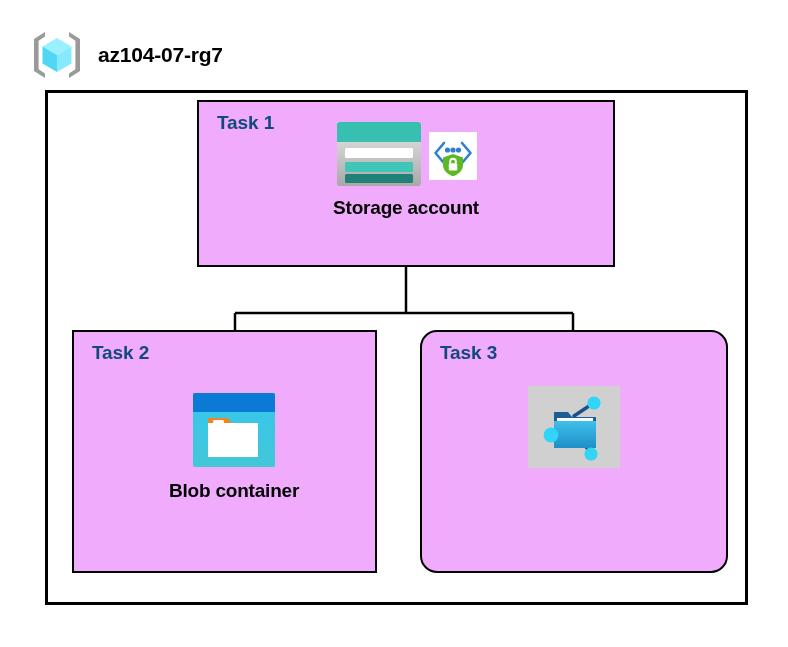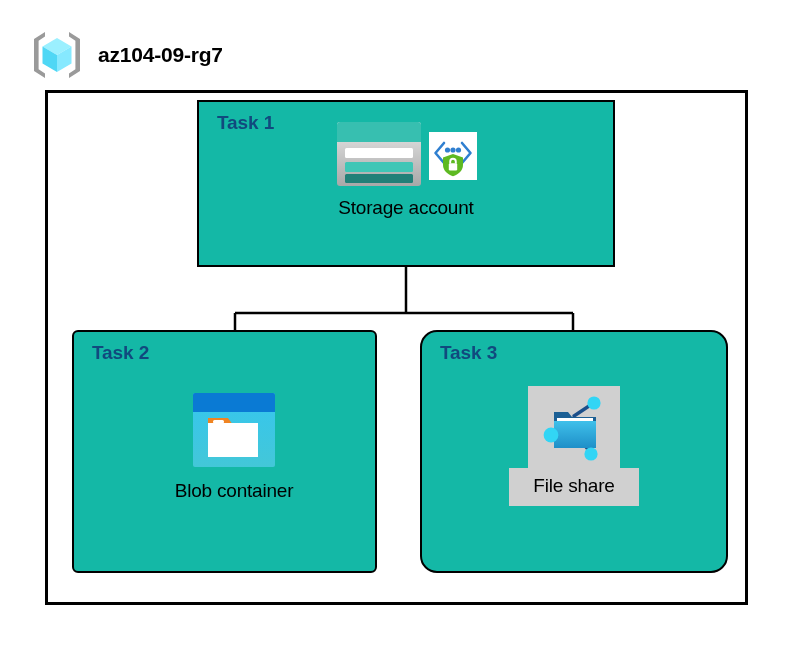--- a/index.html
+++ b/index.html
@@ -53,27 +53,27 @@
     width: 703px;
     height: 515px;
     border: 3px solid #000000;
     box-sizing: border-box;
     background: #ffffff;
   }
 
   
   .task-box {
     position: absolute;
-    background: #14b8a6;
+    background: #f0abfc;
     border: 2px solid #000000;
     box-sizing: border-box;
     text-align: right;
   }
   #task-1-box { left: 197px; top: 100px; width: 418px; height: 167px; }
-  #task-2-box { left: 72px;  top: 330px; width: 305px; height: 243px; border-radius: 6px; }
+  #task-2-box { left: 72px;  top: 330px; width: 305px; height: 243px; }
   #task-3-box { left: 420px; top: 330px; width: 308px; height: 243px; border-radius: 17px; }
 
   .task-label {
     position: absolute;
     left: 18px;
     top: 10px;
     font-size: 19px;
     font-weight: bold;
     color: #11497e;
     letter-spacing: -0.1px;
@@ -82,21 +82,21 @@
 
   
   .node {
     position: absolute;
     display: flex;
     flex-direction: column;
     align-items: center;
   }
   .node-caption {
     font-size: 19px;
-    font-weight: normal;
+    font-weight: bold;
     color: #000000;
     white-space: nowrap;
     letter-spacing: -0.2px;
   }
 
   
   #node-storage-account {
     left: 197px;
     top: 118px;
     width: 418px;
@@ -160,21 +160,21 @@
 
         <path d="M39 4 L50 11 L50 43 L39 50 L39 45.5 L45.4 41.3 L45.4 12.7 L39 8.5 Z" fill="#9a9a9a"></path>
 
         <path d="M27 10 L41.5 18.5 L27 27 L12.5 18.5 Z" fill="#9bf0ff"></path>
 
         <path d="M12.5 18.5 L27 27 L27 44 L12.5 35.5 Z" fill="#4fd7f5"></path>
 
         <path d="M41.5 18.5 L41.5 35.5 L27 44 L27 27 Z" fill="#86e9ff"></path>
       </svg>
     </span>
-    <span class="rg-title">az104-09-rg7</span>
+    <span class="rg-title">az104-07-rg7</span>
   </div>
 
   <div class="rg-boundary"></div>
 
   <svg class="connectors" viewBox="0 0 788 647" xmlns="http://www.w3.org/2000/svg">
 
     <line x1="406" y1="267" x2="406" y2="313" stroke="#000000" stroke-width="2.5"></line>
 
     <line x1="235" y1="313" x2="573" y2="313" stroke="#000000" stroke-width="2.5"></line>
 
@@ -288,18 +288,15 @@
           <path d="M19 28 L55 28 L55 38 L19 38 Z" fill="#ffffff"></path>
 
           <path d="M16 31 L58 31 L58 58 L16 58 Z" fill="url(#fsFolder)"></path>
 
           <circle cx="56" cy="13" r="6.6" fill="#32d5f5"></circle>
           <circle cx="13" cy="45" r="7.4" fill="#32d5f5"></circle>
           <circle cx="53" cy="64" r="6.6" fill="#32d5f5"></circle>
         </svg>
       </span>
     </span>
-    <span class="fileshare-caption-hl">
-      <span class="node-caption">File share</span>
-    </span>
   </div>
 
 </div>
 
 </body></html>

